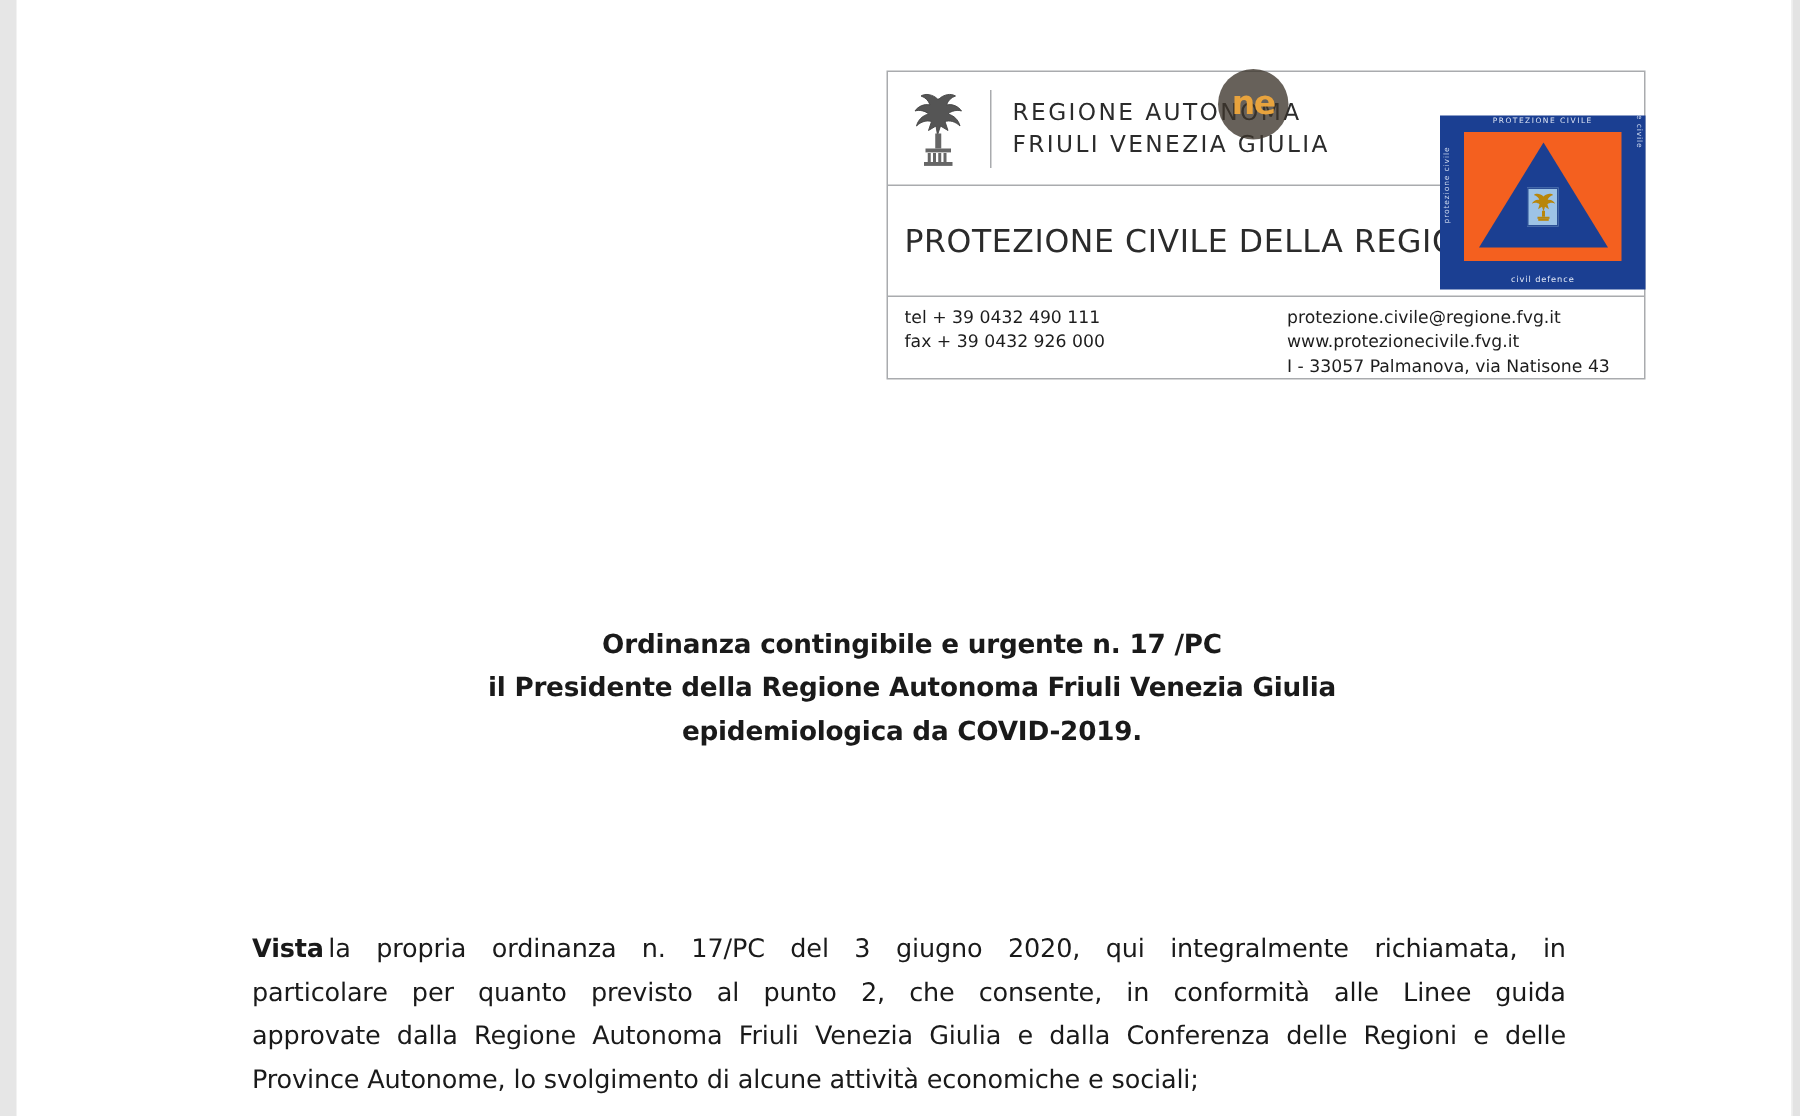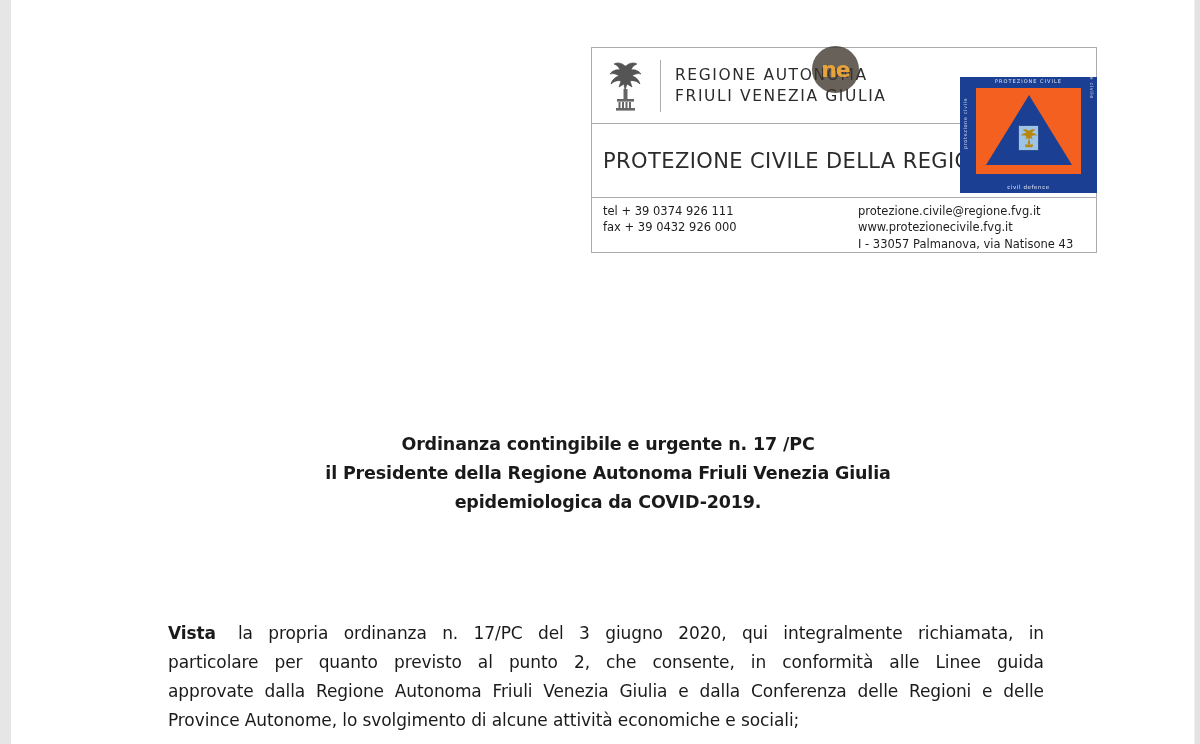--- a/index.html
+++ b/index.html
@@ -232,21 +232,21 @@
     line-height: 1.15;
     white-space: nowrap;
   }
   #watermark .wm-nordest { color: rgba(92, 92, 92, 0.72); }
   #watermark .wm-24 { color: rgba(236, 124, 42, 0.70); }
 
   
   #doc-title {
     position: absolute;
     left: 168px;
-    top: 430px;
+    top: 416px;
     width: 880px;
     text-align: center;
     font-family: "DejaVu Sans", sans-serif;
     font-size: 17.5px;
     font-weight: bold;
     color: #1a1a1a;
     line-height: 1.66;
     letter-spacing: -0.15px;
   }
   #doc-title .tline { display: block; white-space: nowrap; }
@@ -309,21 +309,21 @@
         <span class="line">FRIULI VENEZIA GIULIA</span>
       </div>
     </div>
 
     <div class="lh-row-2">
       <span class="pc-title">PROTEZIONE CIVILE DELLA REGIONE</span>
     </div>
 
     <div class="lh-row-3">
       <div class="lh-contact-col left">
-        <div>tel + 39 0374 926 111</div>
+        <div>tel + 39 0432 490 111</div>
         <div>fax + 39 0432 926 000</div>
       </div>
       <div class="lh-contact-col right">
         <div>protezione.civile@regione.fvg.it</div>
         <div>www.protezionecivile.fvg.it</div>
         <div>I - 33057 Palmanova, via Natisone 43</div>
       </div>
     </div>
 
     <div id="pc-logo">
@@ -355,21 +355,21 @@
 
   <div id="doc-title">
     <span class="tline">Ordinanza contingibile e urgente n. 17 /PC</span>
     <span class="tline">il Presidente della Regione Autonoma Friuli Venezia Giulia</span>
     <span class="tline">epidemiologica da COVID-2019.</span>
   </div>
 
   <div id="doc-paragraph">
     <span class="pline justified">
       <span class="lead">Vista</span>
-      <span style="display: flex; flex: 1 1 0%; justify-content: space-between; margin-left: 22px;">
+      <span style="display: flex; flex: 1 1 0%; justify-content: space-between; margin-left: 3px;">
           <span>la</span>
           <span>propria</span>
           <span>ordinanza</span>
           <span>n.</span>
           <span>17/PC</span>
           <span>del</span>
           <span>3</span>
           <span>giugno</span>
           <span>2020,</span>
           <span>qui</span>

